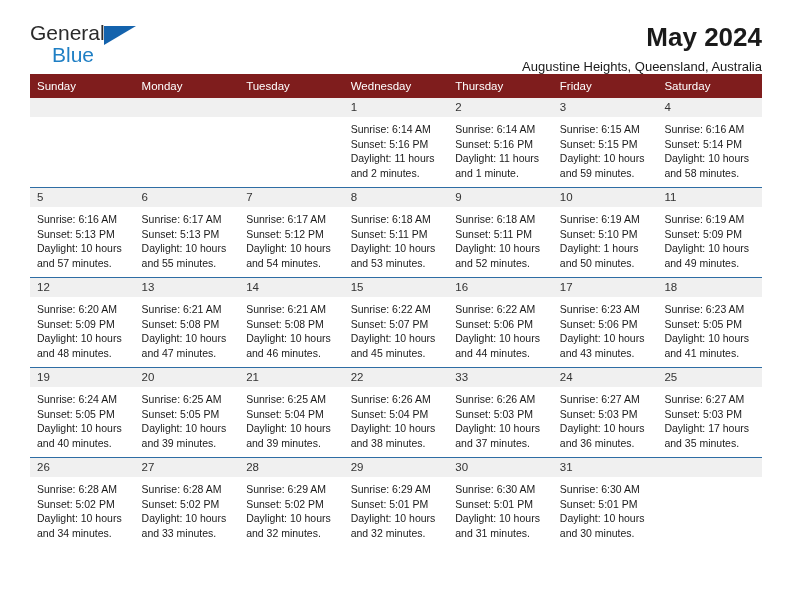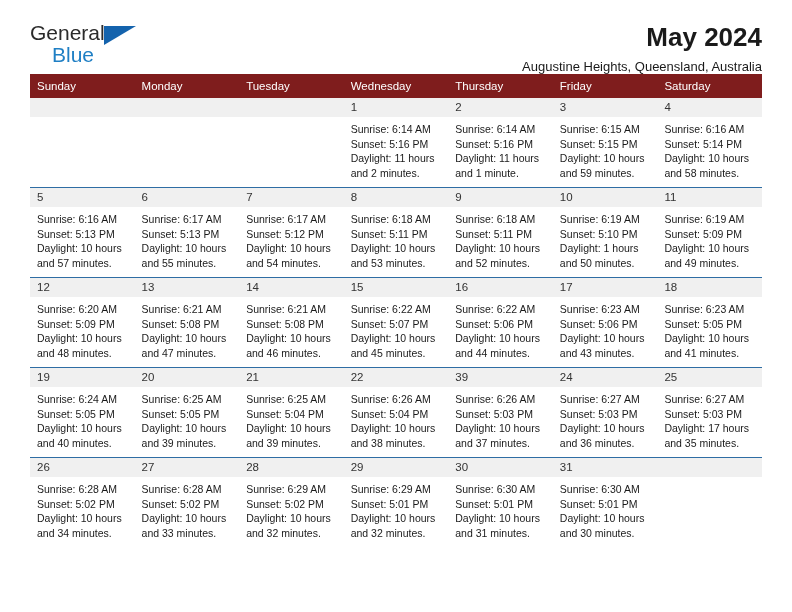--- a/index.html
+++ b/index.html
@@ -344,21 +344,21 @@
           </td>
           <td>
             <div class="day-num">22</div>
             <div class="day-info">
               <div>Sunrise: 6:26 AM</div>
               <div>Sunset: 5:04 PM</div>
               <div class="daylight">Daylight: 10 hours and 38 minutes.</div>
             </div>
           </td>
           <td>
-            <div class="day-num">39</div>
+            <div class="day-num">33</div>
             <div class="day-info">
               <div>Sunrise: 6:26 AM</div>
               <div>Sunset: 5:03 PM</div>
               <div class="daylight">Daylight: 10 hours and 37 minutes.</div>
             </div>
           </td>
           <td>
             <div class="day-num">24</div>
             <div class="day-info">
               <div>Sunrise: 6:27 AM</div>

